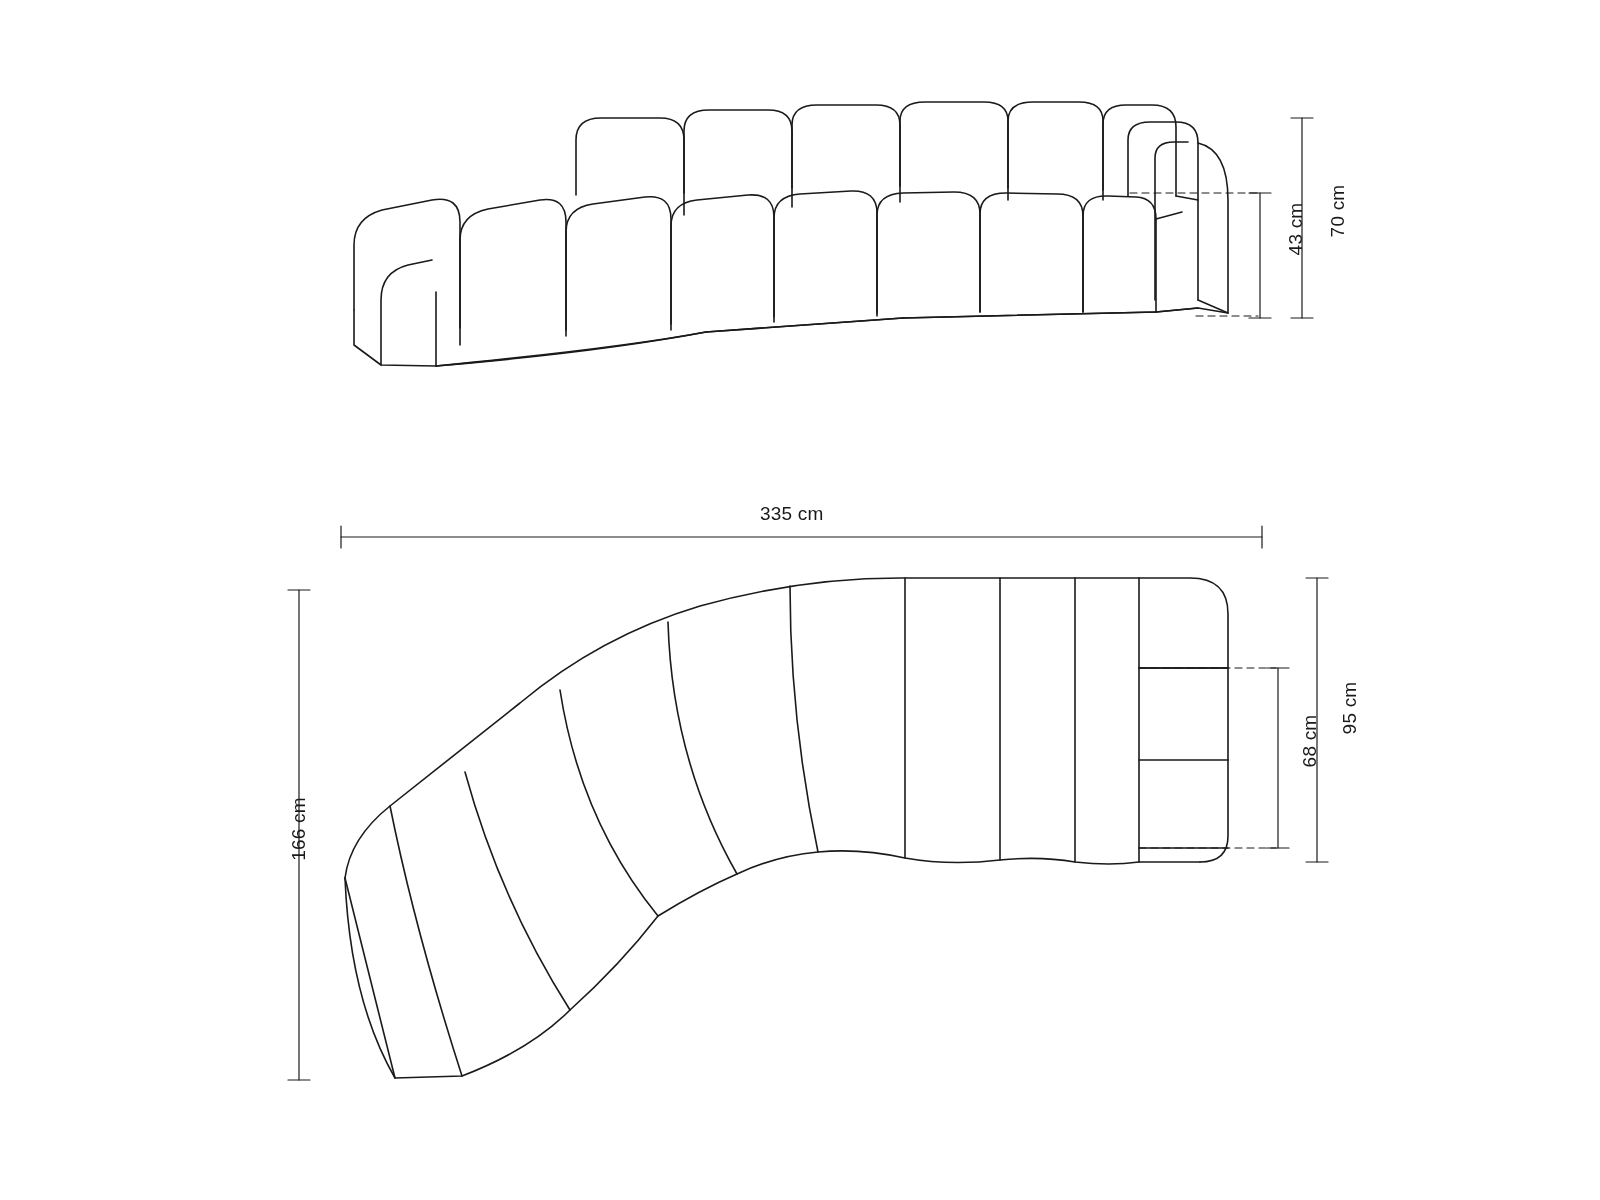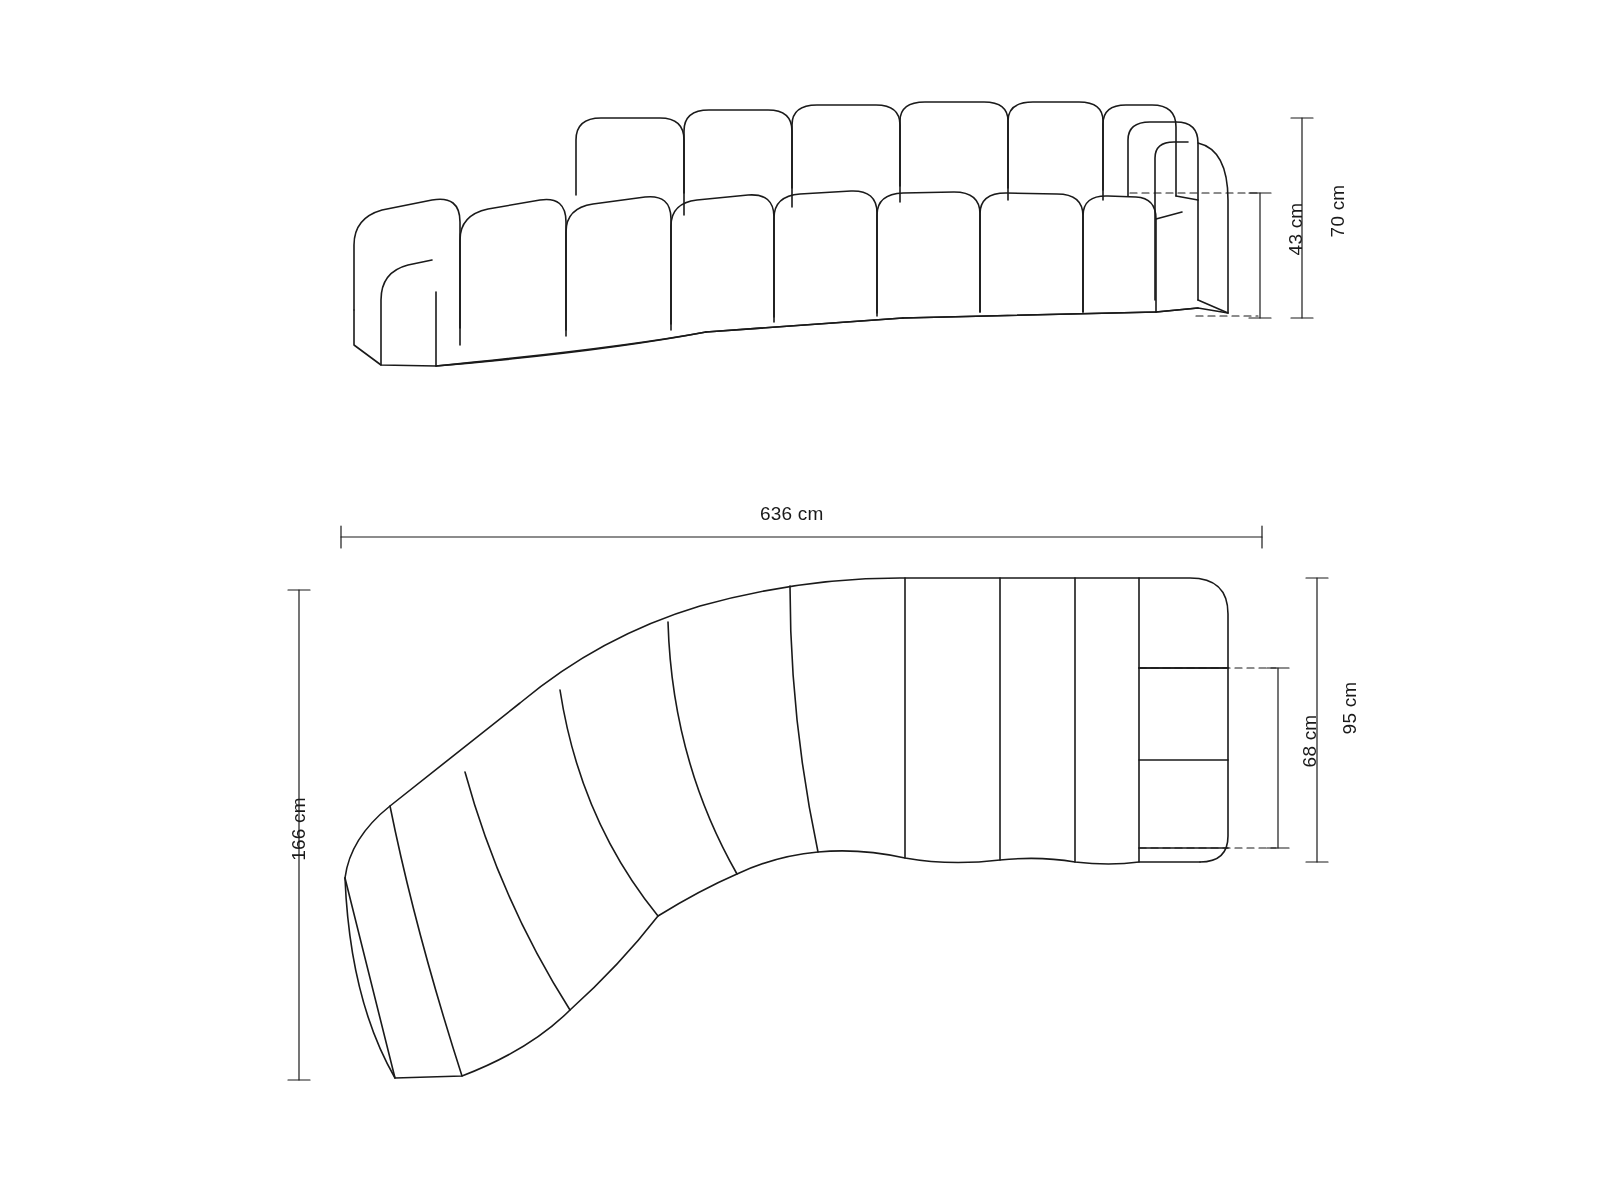--- a/index.html
+++ b/index.html
@@ -148,21 +148,21 @@
         <line x1="1139" y1="848" x2="1276" y2="848" stroke-dasharray="7 5"></line>
       </g>
 
     </g>
   </svg>
 
   <div class="dim-label rot" style="left: 1300px; top: 200px; width: 76px; text-align: center;">70 cm</div>
 
   <div class="dim-label rot" style="left: 1258px; top: 218px; width: 76px; text-align: center;">43 cm</div>
 
-  <div class="dim-label" style="left: 760px; top: 503px;">636 cm</div>
+  <div class="dim-label" style="left: 760px; top: 503px;">335 cm</div>
 
   <div class="dim-label rot" style="left: 249px; top: 818px; width: 100px; text-align: center;">166 cm</div>
 
   <div class="dim-label rot" style="left: 1312px; top: 697px; width: 76px; text-align: center;">95 cm</div>
 
   <div class="dim-label rot" style="left: 1272px; top: 730px; width: 76px; text-align: center;">68 cm</div>
 
 </div>
 
 </body></html>

